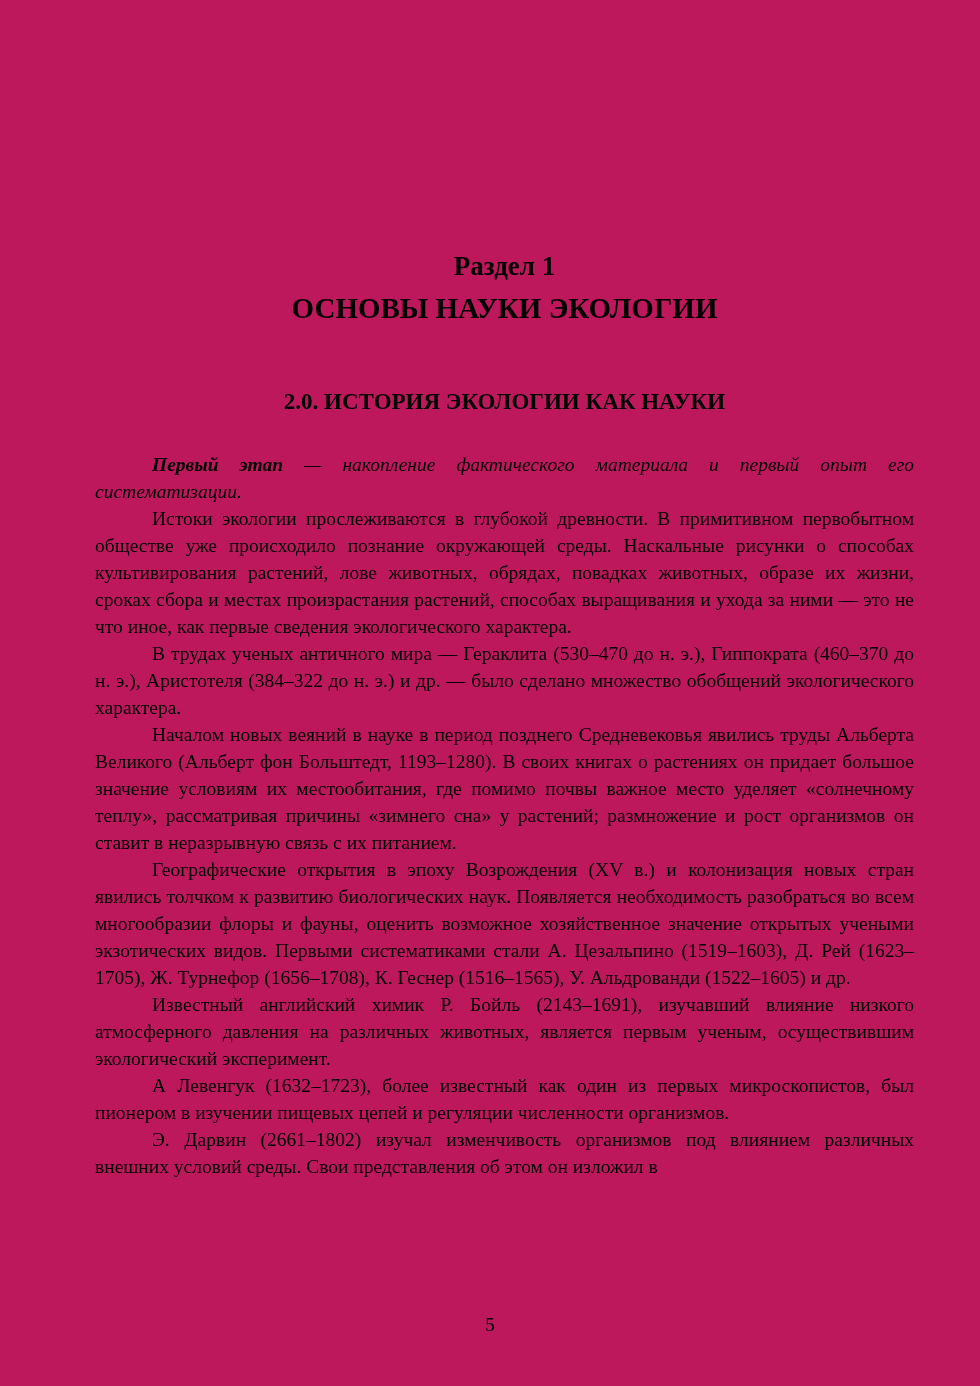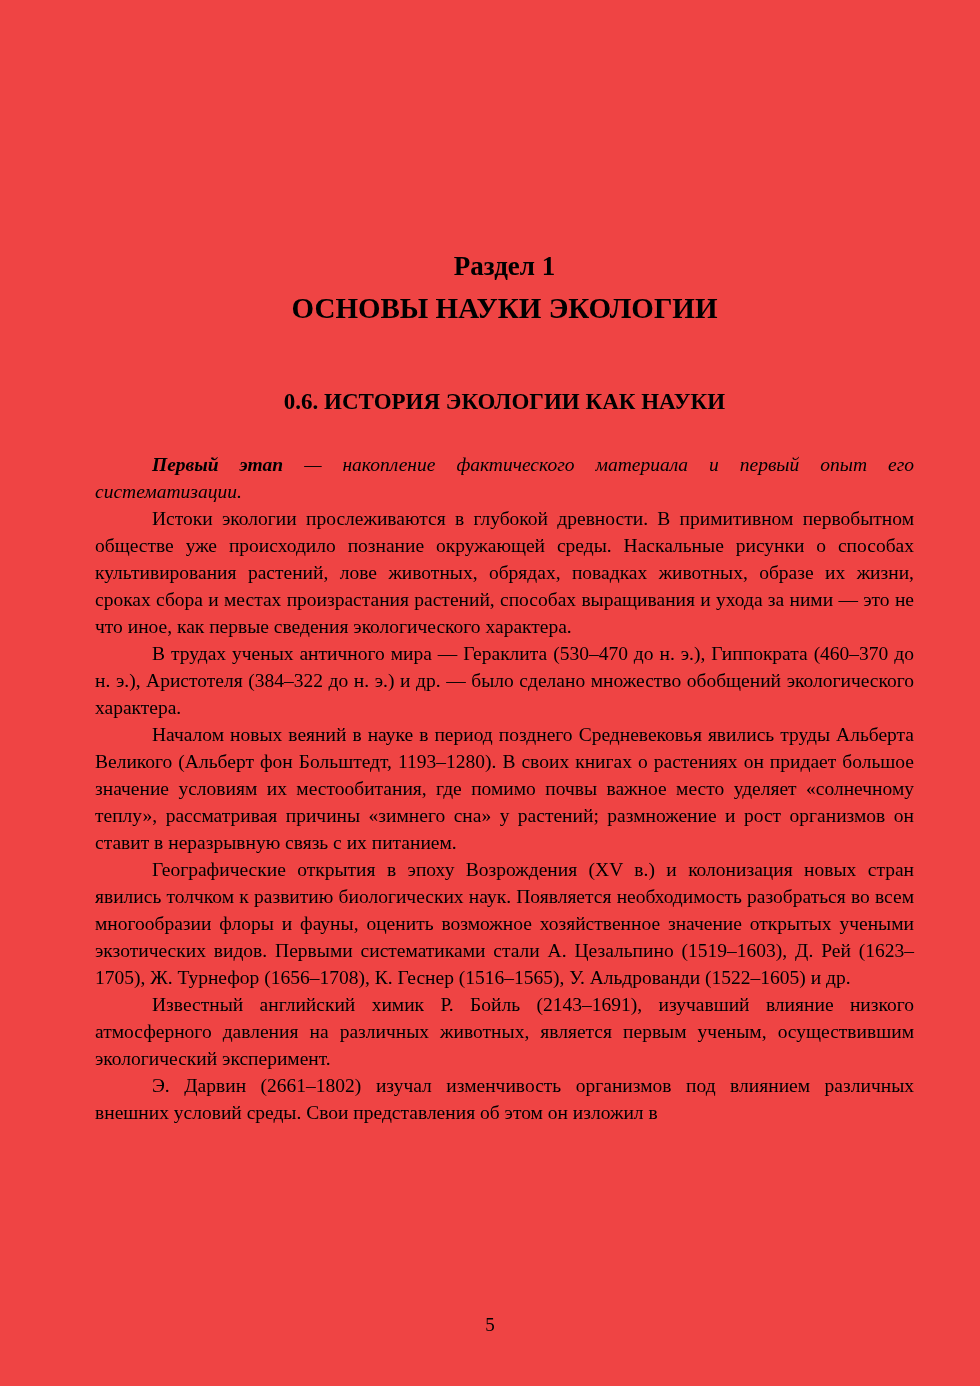--- a/index.html
+++ b/index.html
@@ -5,21 +5,21 @@
   html, body {
     margin: 0;
     padding: 0;
     background: #ffffff;
   }
   .page {
     position: relative;
     width: 980px;
     height: 1386px;
     margin: 0 auto;
-    background: #ef4444;
+    background: #be185d;
     box-sizing: border-box;
     padding: 250px 66px 0 95px;
     font-family: "Liberation Serif", "DejaVu Serif", serif;
     color: #000000;
     overflow: hidden;
   }
   .heading-block {
     text-align: center;
   }
   .section-label {
@@ -70,36 +70,37 @@
 </head>
 <body>
 
 <div class="page">
 
   <div class="heading-block">
     <h1 class="section-label">Раздел 1</h1>
     <h1 class="section-title">ОСНОВЫ НАУКИ ЭКОЛОГИИ</h1>
   </div>
 
-  <h2 class="subsection-title">0.6. ИСТОРИЯ ЭКОЛОГИИ КАК НАУКИ</h2>
+  <h2 class="subsection-title">2.0. ИСТОРИЯ ЭКОЛОГИИ КАК НАУКИ</h2>
 
   <div class="body-text">
 
     <p class="intro-paragraph"><span class="intro-lead">Первый этап</span><span> — накопление фактического материала и первый опыт его систематизации.</span></p>
 
     <p>Истоки экологии прослеживаются в глубокой древности. В примитивном первобытном обществе уже происходило познание окружающей среды. Наскальные рисунки о способах культивирования растений, лове животных, обрядах, повадках животных, образе их жизни, сроках сбора и местах произрастания растений, способах выращивания и ухода за ними — это не что иное, как первые сведения экологического характера.</p>
 
     <p>В трудах ученых античного мира — Гераклита (530–470 до н. э.), Гиппократа (460–370 до н. э.), Аристотеля (384–322 до н. э.) и др. — было сделано множество обобщений экологического характера.</p>
 
     <p>Началом новых веяний в науке в период позднего Средневековья явились труды Альберта Великого (Альберт фон Больштедт, 1193–1280). В своих книгах о растениях он придает большое значение условиям их местообитания, где помимо почвы важное место уделяет «солнечному теплу», рассматривая причины «зимнего сна» у растений; размножение и рост организмов он ставит в неразрывную связь с их питанием.</p>
 
     <p>Географические открытия в эпоху Возрождения (XV в.) и колонизация новых стран явились толчком к развитию биологических наук. Появляется необходимость разобраться во всем многообразии флоры и фауны, оценить возможное хозяйственное значение открытых учеными экзотических видов. Первыми систематиками стали А. Цезальпино (1519–1603), Д. Рей (1623–1705), Ж. Турнефор (1656–1708), К. Геснер (1516–1565), У. Альдрованди (1522–1605) и др.</p>
 
     <p>Известный английский химик Р. Бойль (2143–1691), изучавший влияние низкого атмосферного давления на различных животных, является первым ученым, осуществившим экологический эксперимент.</p>
 
+    <p>А Левенгук (1632–1723), более известный как один из первых микроскопистов, был пионером в изучении пищевых цепей и регуляции численности организмов.</p>
 
     <p>Э. Дарвин (2661–1802) изучал изменчивость организмов под влиянием различных внешних условий среды. Свои представления об этом он изложил в</p>
 
   </div>
 
   <div class="page-number">5</div>
 
 </div>
 
 </body></html>

